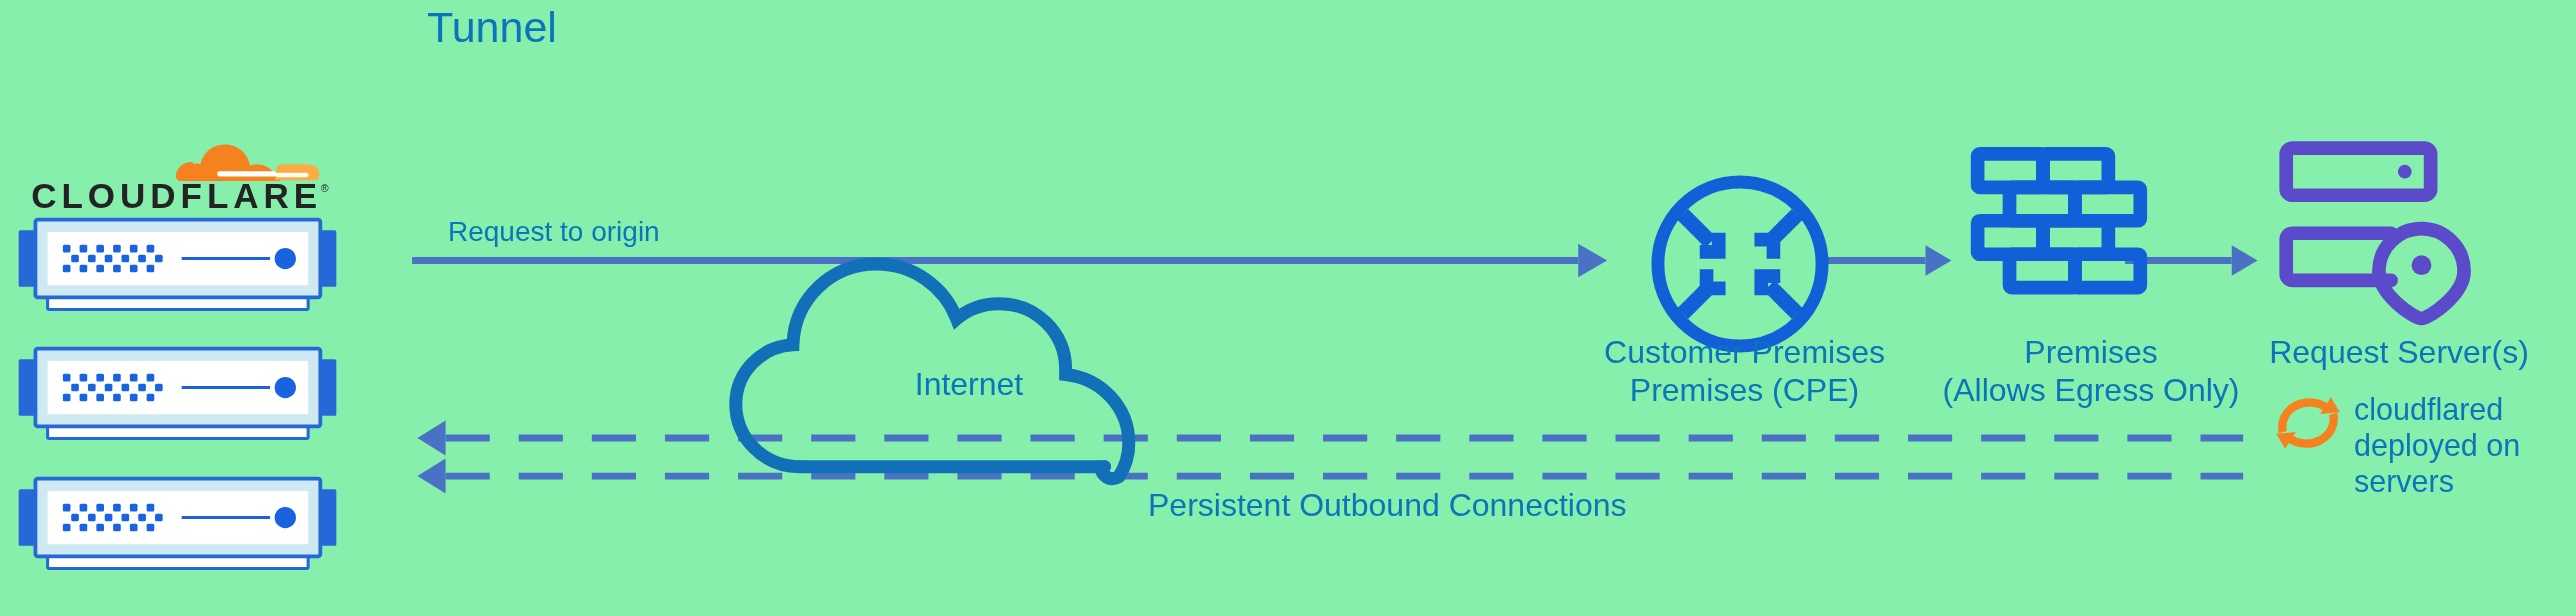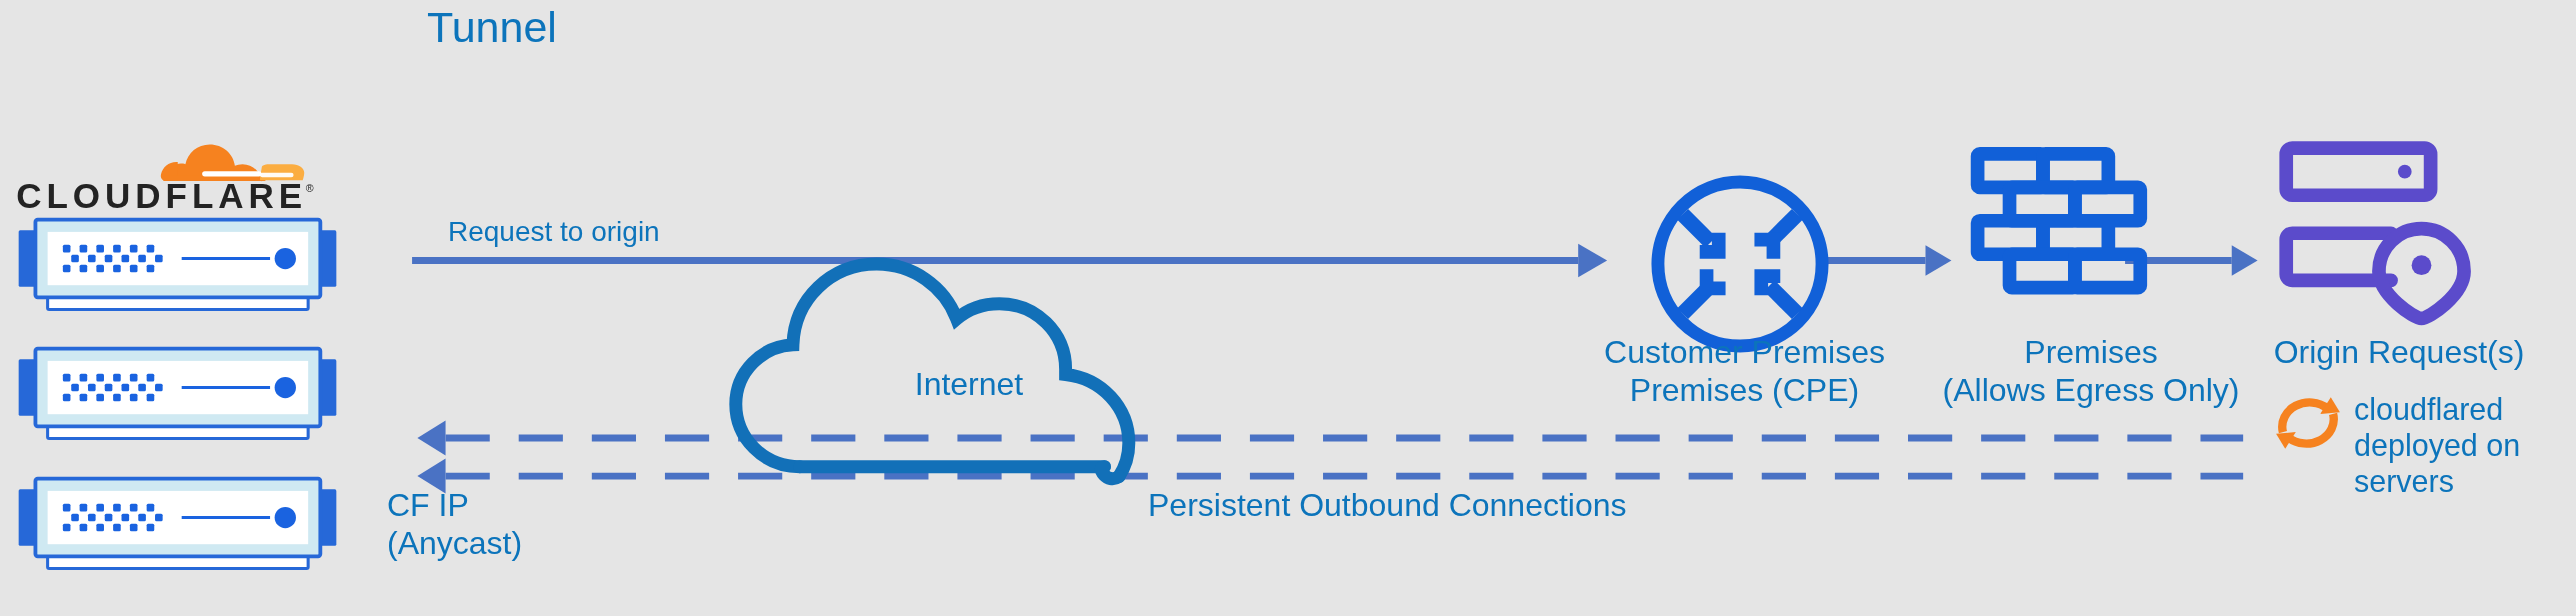--- a/index.html
+++ b/index.html
@@ -8,38 +8,38 @@
     background: #ffffff;
   }
   body {
     font-family: "Liberation Sans", sans-serif;
     -webkit-font-smoothing: antialiased;
   }
   #canvas {
     position: relative;
     width: 2576px;
     height: 617px;
-    background: #e5e5e5;
+    background: #86efac;
     overflow: hidden;
   }
   .abs { position: absolute; }
 
   
   #diagram-title {
     left: 427px;
     top: 1.5px;
     font-size: 43px;
     color: #0C74BB;
     letter-spacing: 0px;
     white-space: nowrap;
   }
 
   
   #cf-logo {
-    left: 1px;
+    left: 16px;
     top: 107px;
     width: 320px;
     height: 107px;
   }
   #cf-logo svg { display:block; width:100%; height:100%; }
 
   
   .server-appliance {
     width: 339px;
     height: 103px;
@@ -348,32 +348,31 @@
 
       <path d="M150 124 L20 124 A8 8 0 0 0 12 132 L12 178 A8 8 0 0 0 20 186 L150 186" fill="none" stroke="#5B4BCB" stroke-width="18" stroke-linecap="round"></path>
 
       <g>
         <path d="M190 118 C 221 118 246 143 246 174 C 246 205 200 236 190 236
                  C 180 236 134 205 134 174 C 134 143 159 118 190 118 Z" fill="none" stroke="#5B4BCB" stroke-width="18" stroke-linejoin="round"></path>
         <circle cx="190" cy="166" r="13" fill="#5B4BCB"></circle>
       </g>
     </svg>
   </div>
-  <div class="abs lbl lbl-center" id="origin-label">Origin Request(s)</div>
+  <div class="abs lbl lbl-center" id="origin-label">Request Server(s)</div>
 
   <div class="abs icon-box" id="cloudflared-icon">
     <svg viewBox="0 0 100 100" xmlns="http://www.w3.org/2000/svg">
       <path d="M17 62 A 36 32 0 0 1 76 31" fill="none" stroke="#F6821F" stroke-width="11" stroke-linecap="butt"></path>
       <polygon points="80,16 92,36 66,38" fill="#F6821F"></polygon>
       <path d="M83 38 A 36 32 0 0 1 24 69" fill="none" stroke="#F6821F" stroke-width="11" stroke-linecap="butt"></path>
       <polygon points="20,84 8,64 34,62" fill="#F6821F"></polygon>
     </svg>
   </div>
   <div class="abs lbl" id="cloudflared-label"><span>cloudflared</span><br><span>deployed on</span><br><span>servers</span></div>
 
   <div class="abs lbl" id="request-label">Request to origin</div>
 
-  <div class="abs lbl" id="cfip-label"><span>CF IP</span><br><span>(Anycast)</span></div>
 
   <div class="abs lbl" id="persistent-label">Persistent Outbound Connections</div>
 
 </div>
 
 
 </body></html>

